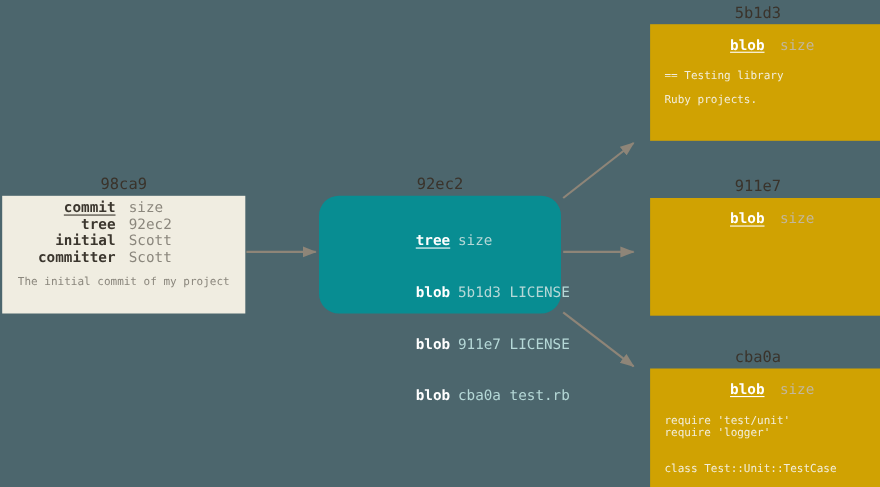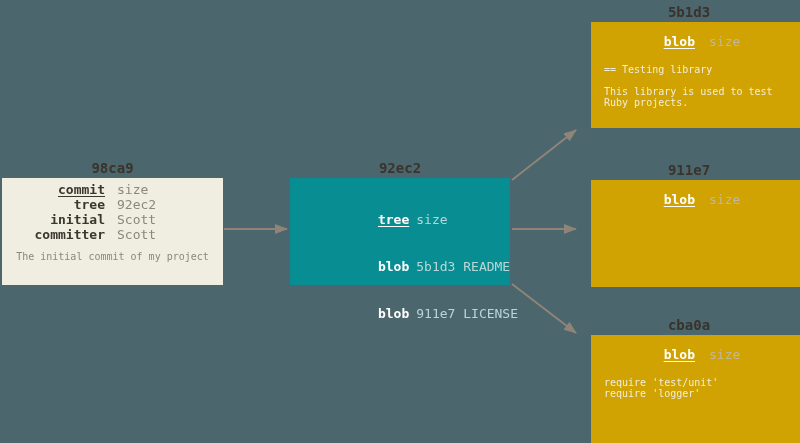--- a/index.html
+++ b/index.html
@@ -23,21 +23,21 @@
     font-family: "DejaVu Sans Mono", monospace;
     background: var(--background);
     overflow: hidden;
   }
   .stage { position: relative; width: 800px; height: 443px; }
   .arrows { position: absolute; left: 0; top: 0; width: 800px; height: 443px; }
 
   .obj-label {
     position: absolute;
     font-size: 14px;
-    font-weight: bold;
+    font-weight: normal;
     line-height: 16px;
     color: var(--label-text);
     text-align: center;
   }
   .box { position: absolute; }
 
   
   .commit-box { background: var(--commit-box); padding-top: 4px; }
   .kv-row {
     display: grid;
@@ -117,41 +117,43 @@
       <span class="v">Scott</span>
     </div>
     <div class="kv-row">
       <span class="k">committer</span>
       <span class="v">Scott</span>
     </div>
     <div class="note">The initial commit of my project</div>
   </div>
 
   <div class="obj-label" style="left:290px; top:160px; width:220px;">92ec2</div>
-  <div class="box tree-box" style="left:290px; top:178px; width:220px; height:107px;">
+  <div class="box tree-box" style="left:290px; top:178px; width:220px; height:107px;border-radius:18px;">
     <div class="t-row">
       <span class="k u">tree</span><span class="v">size</span>
     </div>
     <div class="t-row">
-      <span class="k">blob</span><span class="v">5b1d3 README</span>
+      <span class="k">blob</span><span class="v">5b1d3 LICENSE</span>
     </div>
     <div class="t-row">
       <span class="k">blob</span><span class="v">911e7 LICENSE</span>
+    </div>
+    <div class="t-row">
+      <span class="k">blob</span><span class="v">cba0a test.rb</span>
     </div>
   </div>
 
   <div class="obj-label" style="left:578px; top:4px; width:222px;">5b1d3</div>
   <div class="box blob-box" style="left:578px; top:22px; width:222px; height:106px;">
     <div class="blob-header">
       <span class="k u">blob</span><span class="v">size</span>
     </div>
     <div class="blob-body">
       <div class="bl">== Testing library</div>
       <div class="bl"></div>
-      <div class="bl">This library is used to test</div>
       <div class="bl">Ruby projects.</div>
     </div>
   </div>
 
   <div class="obj-label" style="left:578px; top:162px; width:222px;">911e7</div>
   <div class="box blob-box" style="left:578px; top:180px; width:222px; height:107px;">
     <div class="blob-header">
       <span class="k u">blob</span><span class="v">size</span>
     </div>
   </div>
@@ -159,16 +161,17 @@
   <div class="obj-label" style="left:578px; top:317px; width:222px;">cba0a</div>
   <div class="box blob-box" style="left:578px; top:335px; width:222px; height:108px;">
     <div class="blob-header">
       <span class="k u">blob</span><span class="v">size</span>
     </div>
     <div class="blob-body">
       <div class="bl">require 'test/unit'</div>
       <div class="bl">require 'logger'</div>
       <div class="bl"></div>
       <div class="bl"></div>
+      <div class="bl">class Test::Unit::TestCase</div>
     </div>
   </div>
 
 </div>
 
 </body></html>

